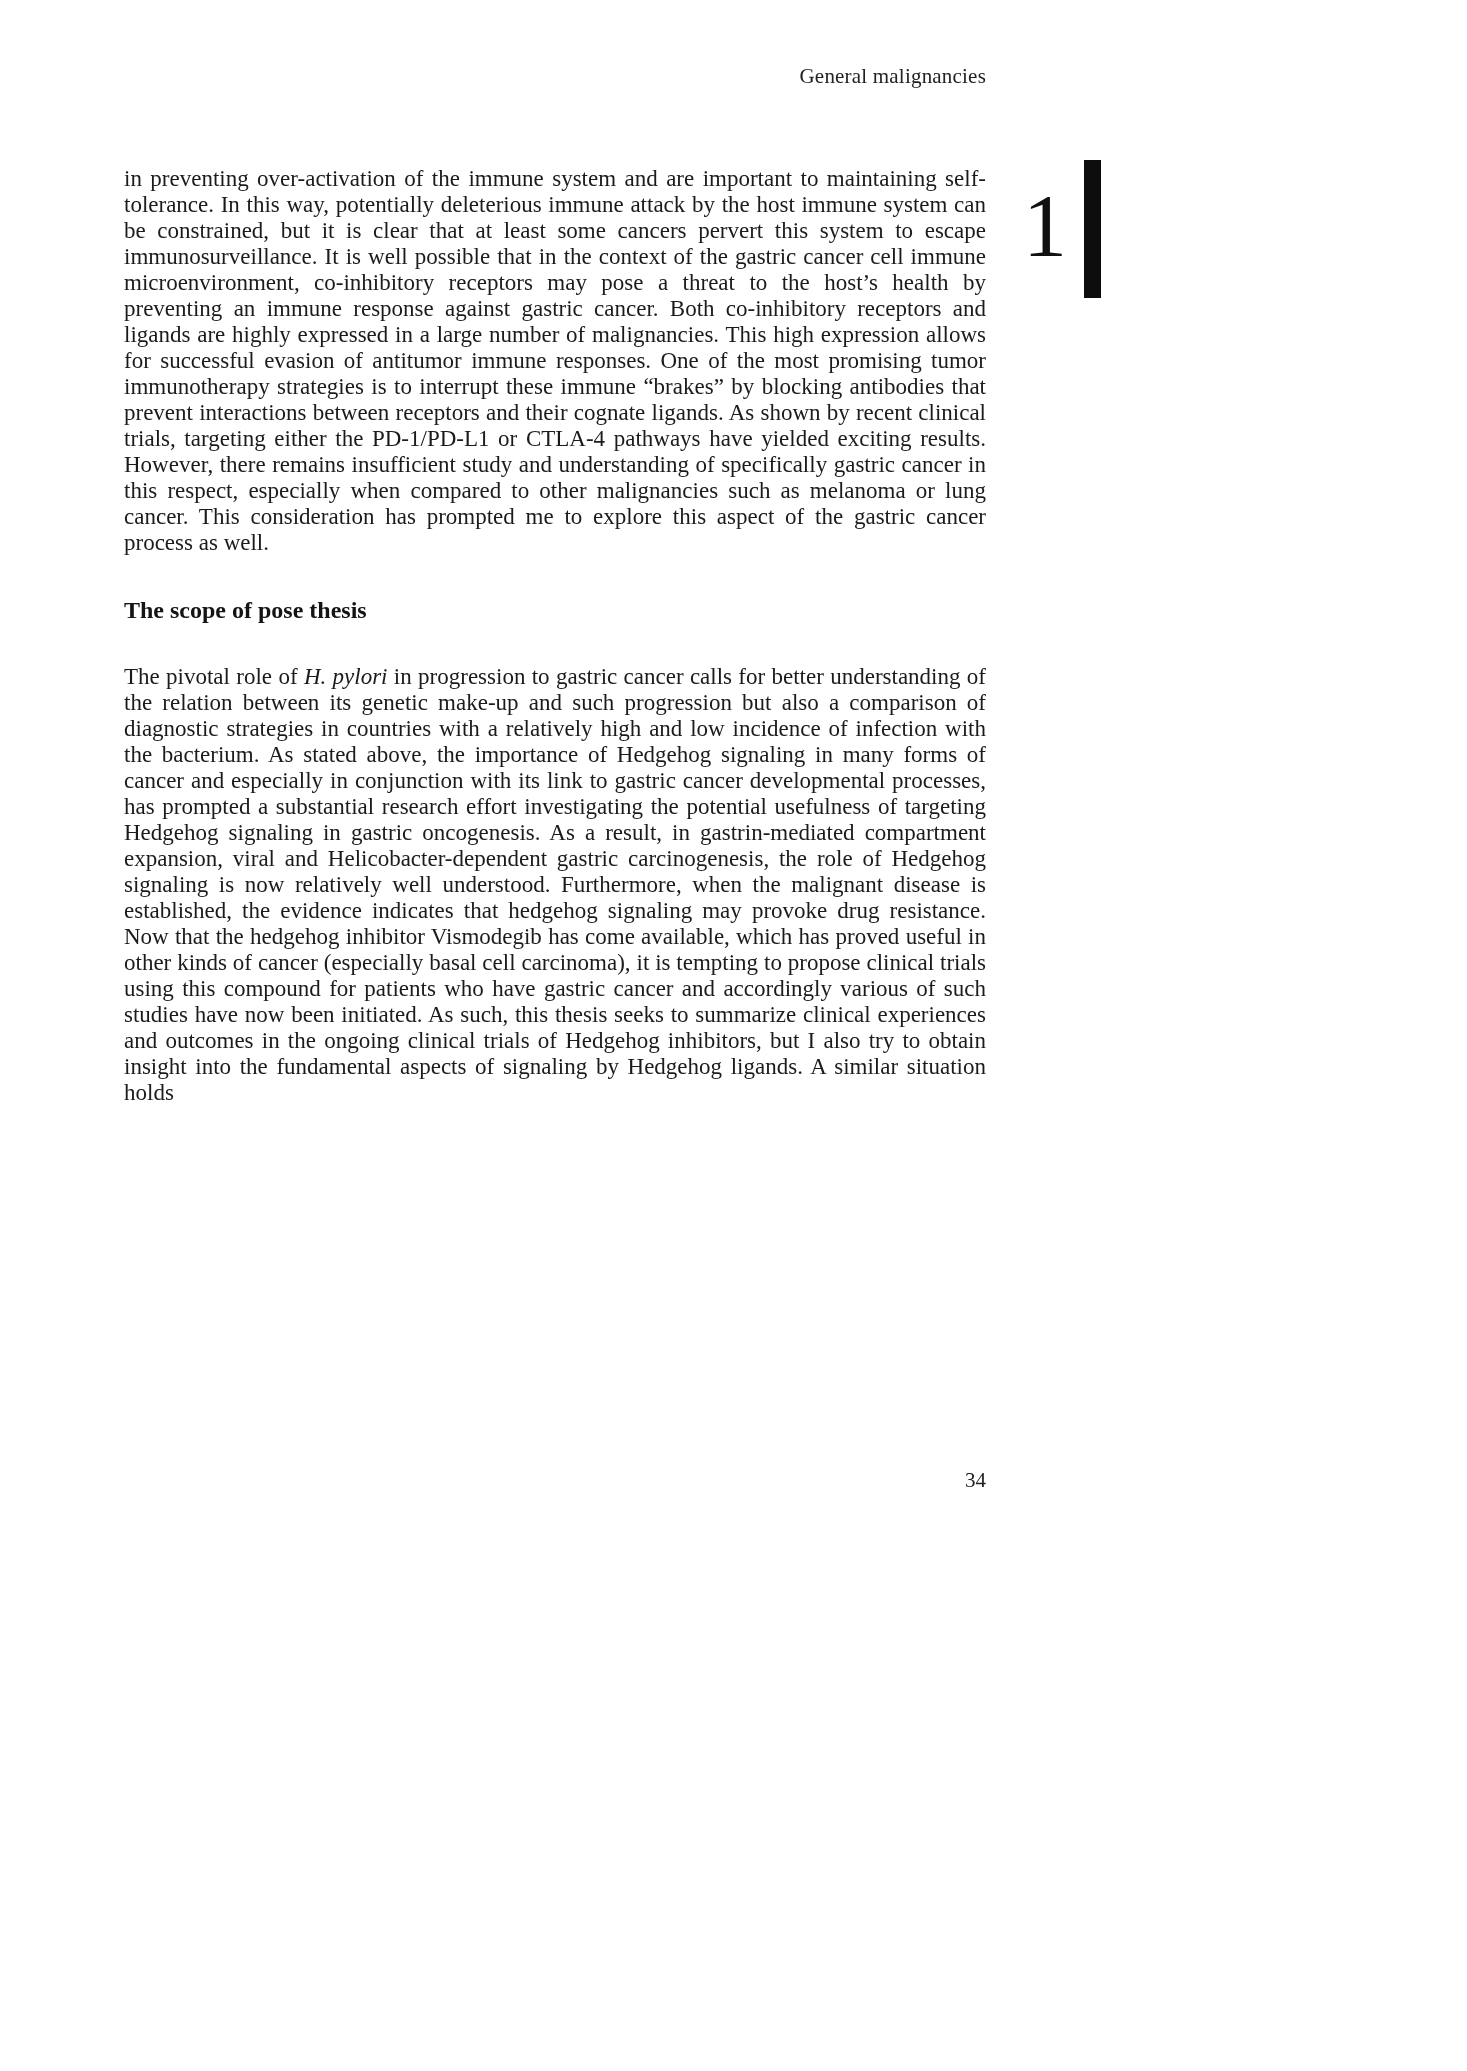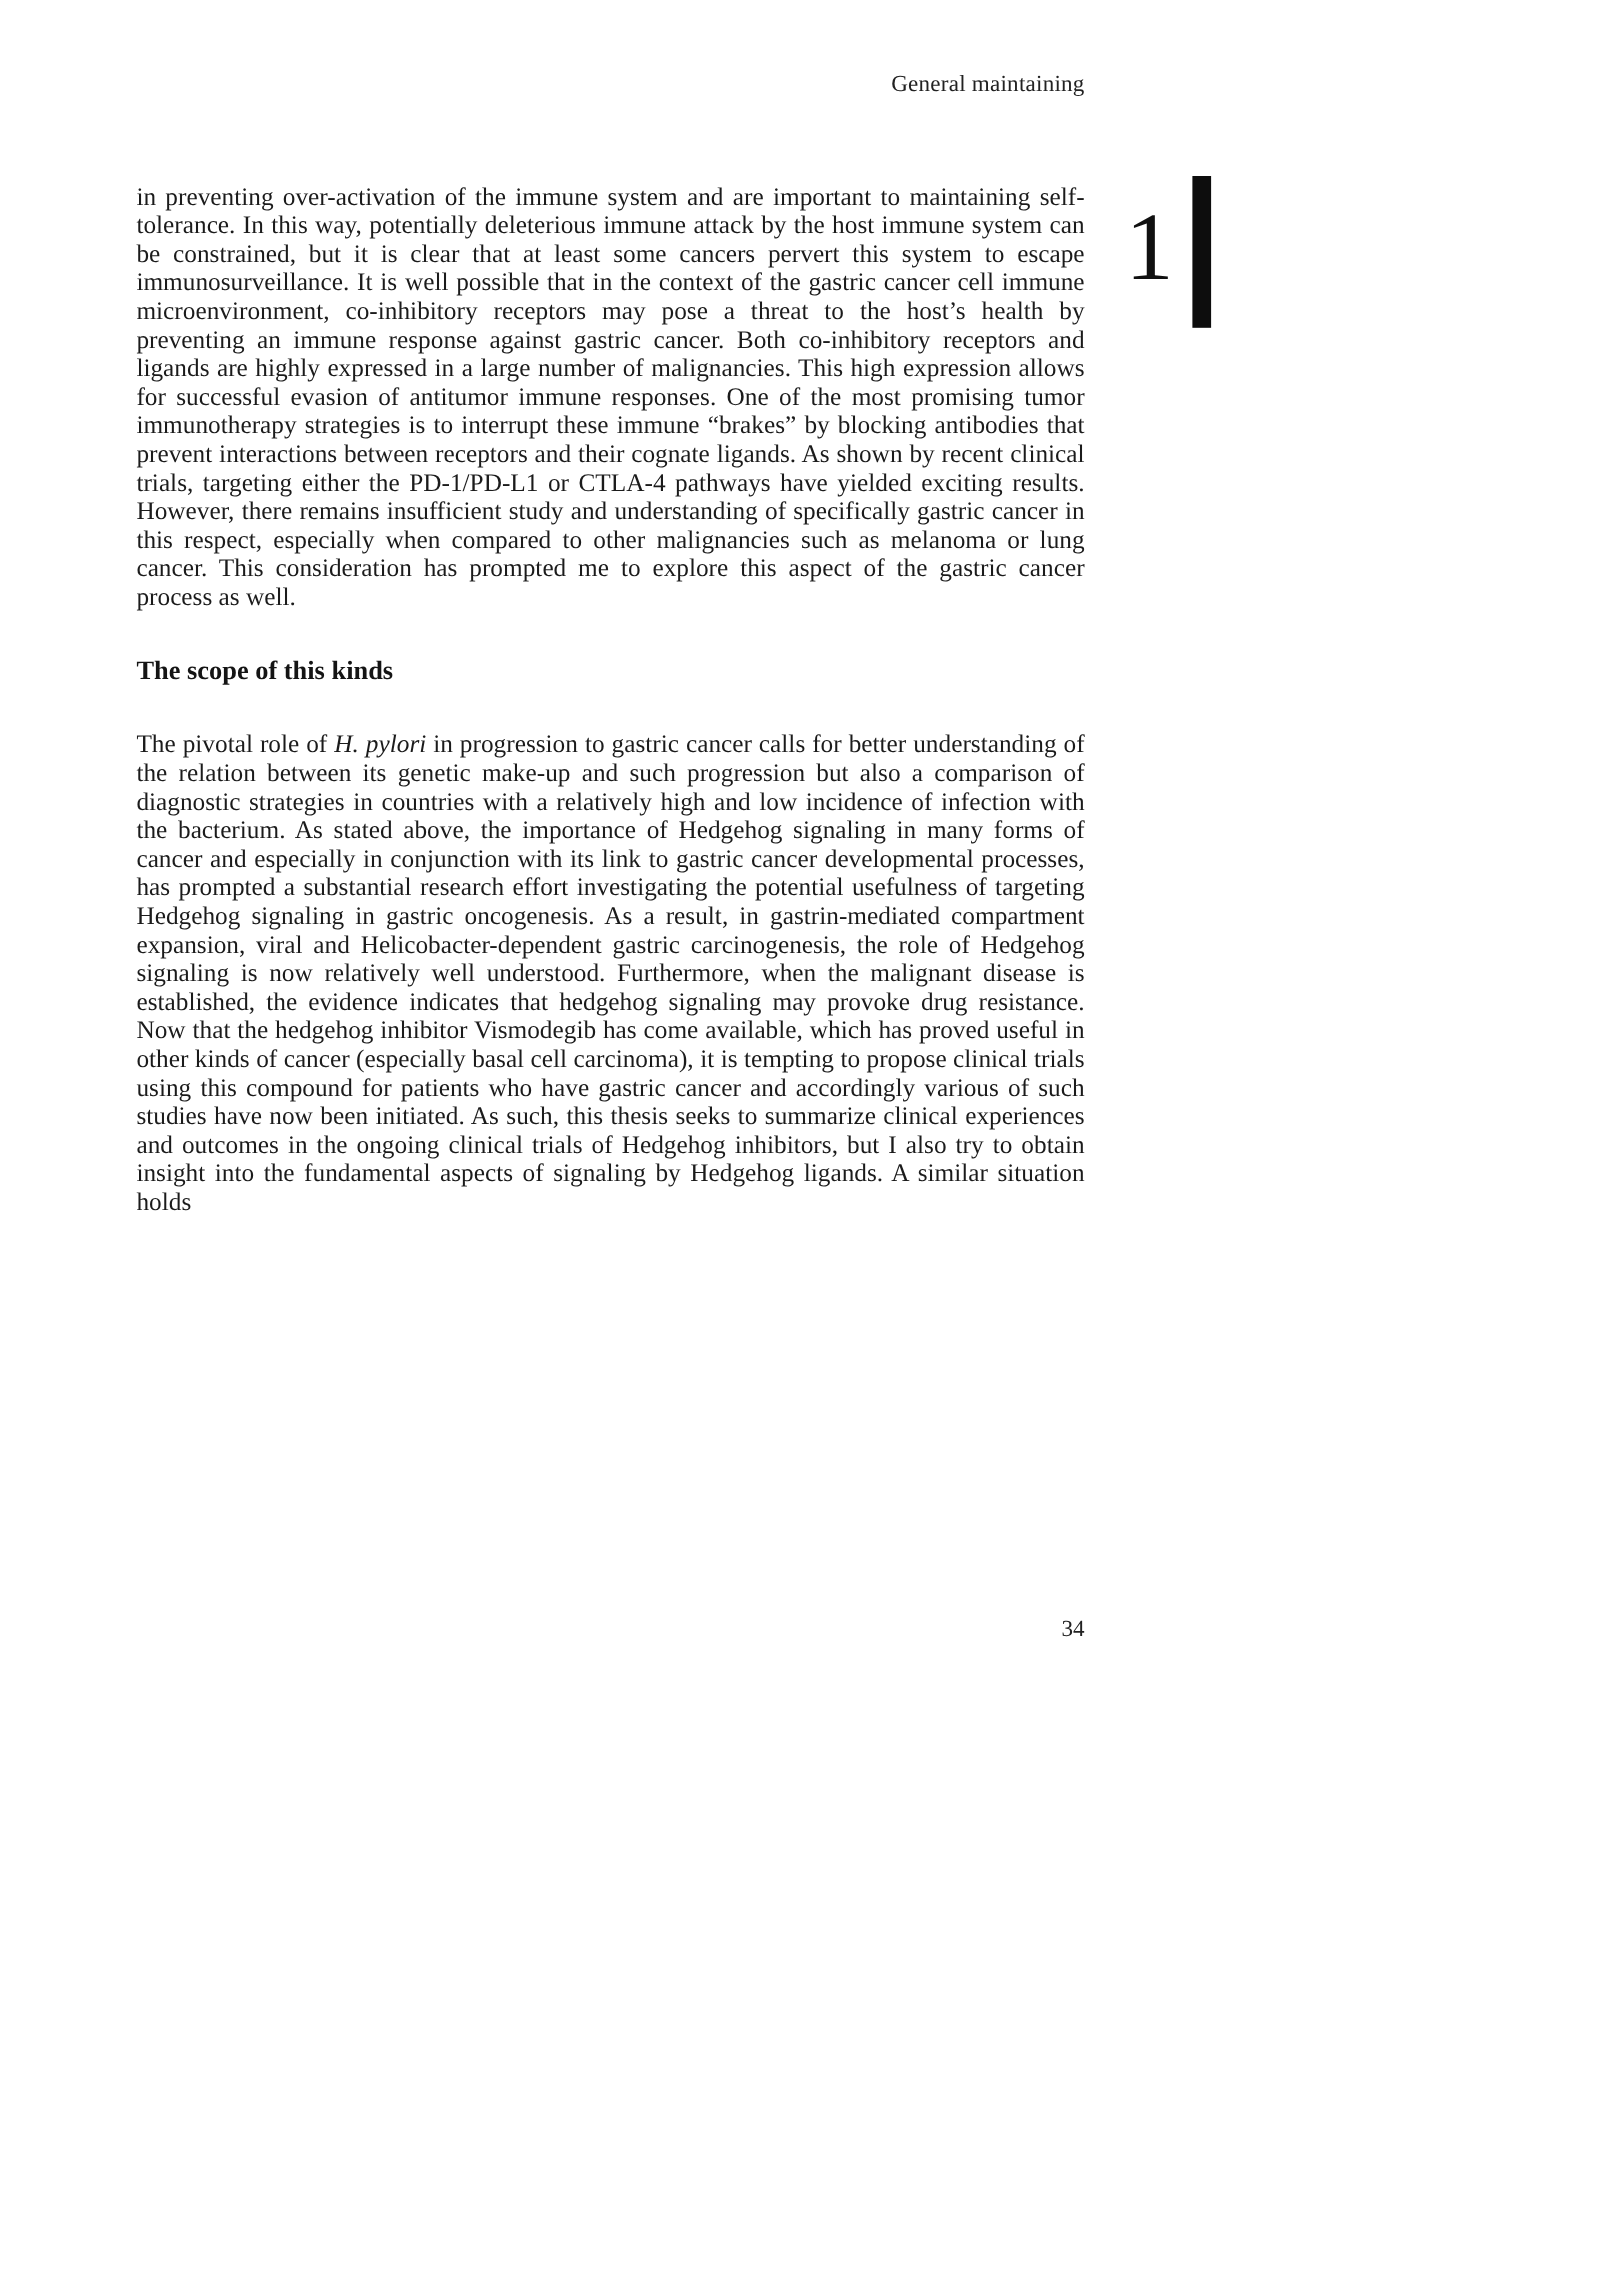--- a/index.html
+++ b/index.html
@@ -70,31 +70,31 @@
     text-align: right;
     font-size: 21px;
     color: #222;
   }
 </style>
 </head>
 <body>
 
 <div class="page">
 
-  <div class="running-header">General maintaining</div>
+  <div class="running-header">General malignancies</div>
 
   <div class="chapter-number">1</div>
 
   <div class="chapter-bar"></div>
 
   <div class="text-block">
 
     <p class="para">in preventing over-activation of the immune system and are important to maintaining self-tolerance. In this way, potentially deleterious immune attack by the host immune system can be constrained, but it is clear that at least some cancers pervert this system to escape immunosurveillance. It is well possible that in the context of the gastric cancer cell immune microenvironment, co-inhibitory receptors may pose a threat to the host’s health by preventing an immune response against gastric cancer. Both co-inhibitory receptors and ligands are highly expressed in a large number of malignancies. This high expression allows for successful evasion of antitumor immune responses. One of the most promising tumor immunotherapy strategies is to interrupt these immune “brakes” by blocking antibodies that prevent interactions between receptors and their cognate ligands. As shown by recent clinical trials, targeting either the PD-1/PD-L1 or CTLA-4 pathways have yielded exciting results. However, there remains insufficient study and understanding of specifically gastric cancer in this respect, especially when compared to other malignancies such as melanoma or lung cancer. This consideration has prompted me to explore this aspect of the gastric cancer process as well.</p>
 
-    <h2 class="section-heading">The scope of this kinds</h2>
+    <h2 class="section-heading">The scope of pose thesis</h2>
 
     <p class="para"><span>The pivotal role of </span><em class="species-italic">H. pylori</em><span> in progression to gastric cancer calls for better understanding of the relation between its genetic make-up and such progression but also a comparison of diagnostic strategies in countries with a relatively high and low incidence of infection with the bacterium. As stated above, the importance of Hedgehog signaling in many forms of cancer and especially in conjunction with its link to gastric cancer developmental processes, has prompted a substantial research effort investigating the potential usefulness of targeting Hedgehog signaling in gastric oncogenesis. As a result, in gastrin-mediated compartment expansion, viral and Helicobacter-dependent gastric carcinogenesis, the role of Hedgehog signaling is now relatively well understood. Furthermore, when the malignant disease is established, the evidence indicates that hedgehog signaling may provoke drug resistance. Now that the hedgehog inhibitor Vismodegib has come available, which has proved useful in other kinds of cancer (especially basal cell carcinoma), it is tempting to propose clinical trials using this compound for patients who have gastric cancer and accordingly various of such studies have now been initiated. As such, this thesis seeks to summarize clinical experiences and outcomes in the ongoing clinical trials of Hedgehog inhibitors, but I also try to obtain insight into the fundamental aspects of signaling by Hedgehog ligands. A similar situation holds</span></p>
 
   </div>
 
   <div class="page-number">34</div>
 
 </div>
 
 </body></html>

